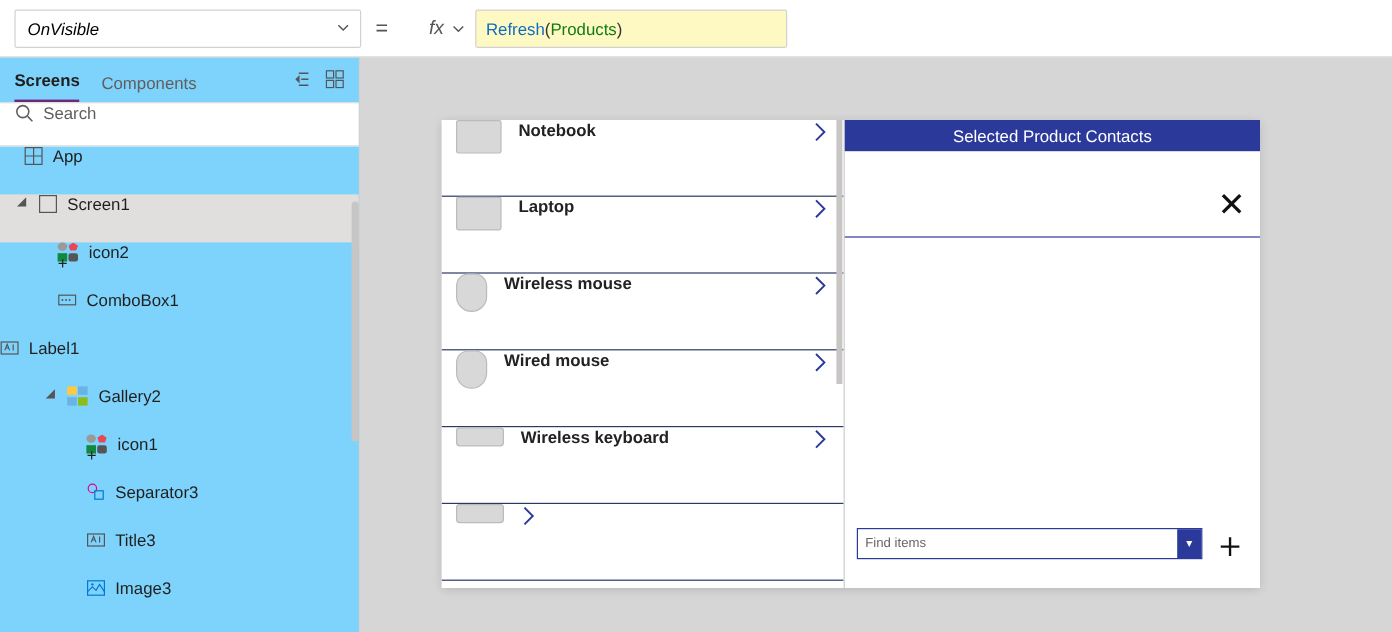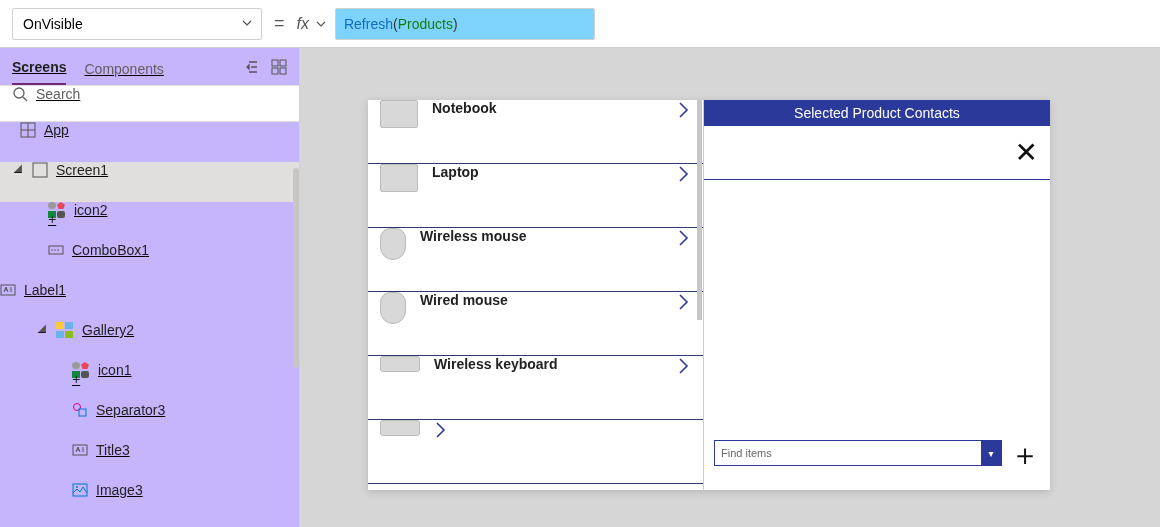--- a/index.html
+++ b/index.html
@@ -1,35 +1,35 @@
 <!DOCTYPE html>
 <html><head>
   <meta charset="utf-8">
   <style>
     * { margin: 0; padding: 0; box-sizing: border-box; font-family: "Segoe UI", sans-serif; }
     body { width: 1160px; height: 527px; background: #faf9f8; overflow: hidden; }
 
     
     .topbar { height: 48px; border-bottom: 1px solid #d1d1d1; display: flex; align-items: center; padding: 0 12px; gap: 8px; background: #fff; }
     .highlight-box { border: 2px solid #d83b01; border-radius: 2px; }
-    .prop-select { position: relative; width: 250px; height: 32px; border: 1px solid #d1d1d1; display: flex; align-items: center; padding: 0 30px 0 10px; background: #fff; font-size: 14px; }
+    .prop-select { position: relative; width: 289px; height: 32px; border: 1px solid #d1d1d1; display: flex; align-items: center; padding: 0 30px 0 10px; background: #fff; font-size: 14px; font-style: italic; }
     .prop-caret { position: absolute; right: 8px; top: 50%; transform: translateY(-50%); color: #555; }
     .equals { font-size: 18px; color: #555; padding: 0 4px; }
     .fx-wrap { display: flex; align-items: center; gap: 6px; color: #555; }
-    .fx-label { font-style: italic; font-size: 16px; }
-    .formula { height: 32px; border: 1px solid #d1d1d1; background: #7dd3fc; flex: 0 0 260px; display: flex; align-items: center; padding: 0 8px; font-family: Consolas, monospace; font-size: 14px; }
+    .fx-label { font-style: italic; font-size: 16px; margin-left: 22px; }
+    .formula { height: 32px; border: 1px solid #d1d1d1; background: #fef9c3; flex: 0 0 260px; display: flex; align-items: center; padding: 0 8px; font-family: Consolas, monospace; font-size: 14px; }
     .tok-func { color: #0f6cbd; }
     .tok-data { color: #107c10; }
     .tok-plain { color: #333; }
 
     
     .main { display: flex; height: calc(527px - 48px); }
 
     
-    .left { width: 300px; border-right: 1px solid #d1d1d1; background: #c4b5fd; display: flex; flex-direction: column; position: relative; text-decoration: underline; }
+    .left { width: 300px; border-right: 1px solid #d1d1d1; background: #7dd3fc; display: flex; flex-direction: column; position: relative; }
     .tabs { height: 38px; display: flex; align-items: flex-end; padding: 0 12px; gap: 18px; border-bottom: 1px solid #e1dfdd; }
     .tab { font-size: 14px; padding-bottom: 8px; color: #605e5c; cursor: pointer; }
     .tab.active { color: #201f1e; font-weight: 600; border-bottom: 2px solid #742774; }
     .tab-actions { margin-left: auto; display: flex; gap: 10px; color: #555; padding-bottom: 6px; }
     .tab-actions svg { width: 16px; height: 16px; }
     .search-row { height: 36px; border-bottom: 1px solid #e1dfdd; display: flex; align-items: flex-start; padding: 0 12px; gap: 8px; color: #605e5c; font-size: 14px; background: #fff; }
     .tree { flex: 1; overflow-y: auto; }
     .scroll-thumb { position: absolute; right: 0; top: 120px; width: 6px; height: 200px; background: #c8c6c4; border-radius: 3px; }
 
     .node { height: 40px; display: flex; gap: 8px; font-size: 14px; color: #201f1e; cursor: pointer; }
@@ -48,21 +48,21 @@
     .g-item { height: 64px; display: flex; align-items: flex-start; gap: 14px; padding: 0 12px; border-bottom: 1px solid #2b3a67; position: relative; }
     .g-item:first-child { border-top: none; }
     .g-img { width: 38px; height: 28px; background: #d8d8d8; border: 1px solid #bbb; border-radius: 2px; flex-shrink: 0; }
     .g-img.mouse { width: 26px; height: 32px; border-radius: 14px 14px 18px 18px; }
     .g-img.kbd { width: 40px; height: 16px; border-radius: 3px; }
     .g-title { font-size: 14px; font-weight: 600; color: #222; flex: 1; }
     .g-chev { color: #2b3a67; }
     .gallery-scroll { position: relative; height: 100%; }
     .g-thumb { position: absolute; right: 1px; top: 0; width: 5px; height: 220px; background: #c8c6c4; }
 
-    .contacts-col { flex: 1; display: flex; flex-direction: column; }
+    .contacts-col { flex: 1; display: flex; flex-direction: column; gap: 18px; }
     .c-header { height: 26px; background: #2b3a9a; color: #fff; font-size: 14px; display: flex; align-items: center; justify-content: center; }
     .close-row { height: 54px; display: flex; align-items: center; justify-content: flex-end; padding-right: 12px; border-bottom: 1px solid #2b3a9a; }
     .close-x { font-size: 28px; color: #111; cursor: pointer; line-height: 1; }
     .contacts-fill { flex: 1; }
     .combo-row { height: 50px; display: flex; align-items: flex-start; gap: 8px; padding: 0 10px; }
     .combo { flex: 1; height: 26px; border: 1px solid #2b3a9a; display: flex; align-items: center; padding: 0 6px; font-size: 11px; color: #666; position: relative; background: #fff; }
     .combo-btn { position: absolute; right: 0; top: 0; width: 20px; height: 100%; background: #2b3a9a; color: #fff; display: flex; align-items: center; justify-content: center; font-size: 10px; }
     .plus-btn { font-size: 30px; color: #111; cursor: pointer; line-height: 1; font-weight: 300; }
   </style>
 </head>

